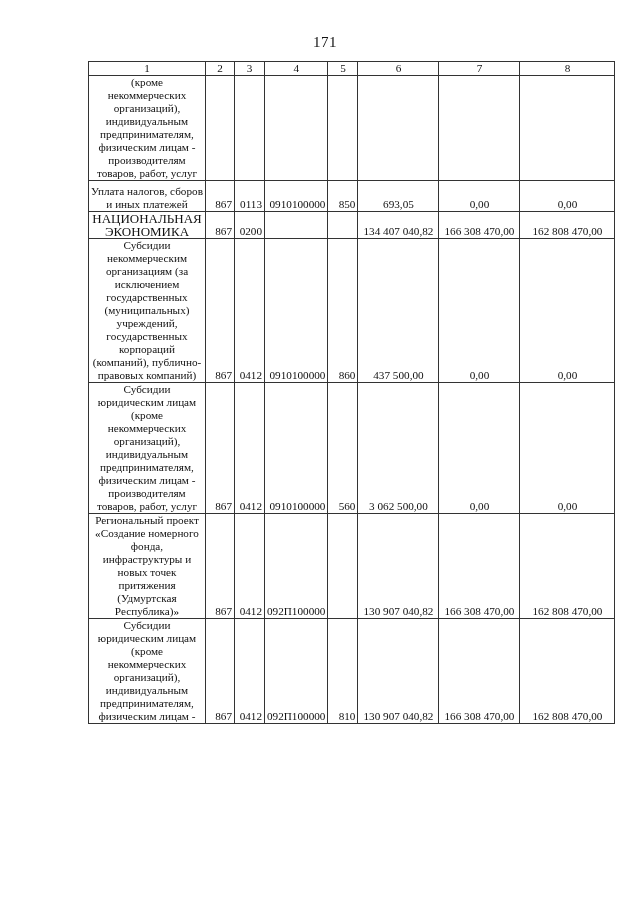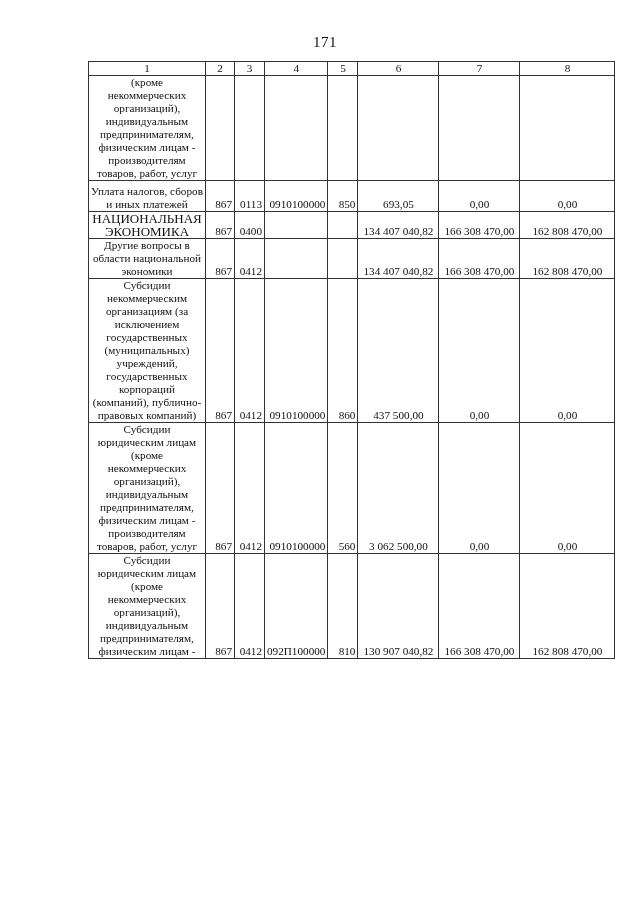--- a/index.html
+++ b/index.html
@@ -61,31 +61,21 @@
       <td class="code">0113</td>
       <td class="code">0910100000</td>
       <td class="code">850</td>
       <td class="num">693,05</td>
       <td class="num">0,00</td>
       <td class="num">0,00</td>
     </tr>
     <tr style="height:27px">
       <td class="name caps">НАЦИОНАЛЬНАЯ ЭКОНОМИКА</td>
       <td class="code">867</td>
-      <td class="code">0400</td>
-      <td class="code"></td>
-      <td class="code"></td>
-      <td class="num">134 407 040,82</td>
-      <td class="num">166 308 470,00</td>
-      <td class="num">162 808 470,00</td>
-    </tr>
-    <tr style="height:39px">
-      <td class="name">Другие вопросы в области национальной экономики</td>
-      <td class="code">867</td>
-      <td class="code">0412</td>
+      <td class="code">0200</td>
       <td class="code"></td>
       <td class="code"></td>
       <td class="num">134 407 040,82</td>
       <td class="num">166 308 470,00</td>
       <td class="num">162 808 470,00</td>
     </tr>
     <tr style="height:138px">
       <td class="name">Субсидии некоммерческим организациям (за исключением государственных (муниципальных) учреждений, государственных корпораций (компаний), публично-правовых компаний)</td>
       <td class="code">867</td>
       <td class="code">0412</td>
@@ -99,20 +89,30 @@
       <td class="name">Субсидии юридическим лицам (кроме некоммерческих организаций), индивидуальным предпринимателям, физическим лицам - производителям товаров, работ, услуг</td>
       <td class="code">867</td>
       <td class="code">0412</td>
       <td class="code">0910100000</td>
       <td class="code">560</td>
       <td class="num">3 062 500,00</td>
       <td class="num">0,00</td>
       <td class="num">0,00</td>
     </tr>
     <tr style="height:88px">
+      <td class="name">Региональный проект «Создание номерного фонда, инфраструктуры и новых точек притяжения (Удмуртская Республика)»</td>
+      <td class="code">867</td>
+      <td class="code">0412</td>
+      <td class="code">092П100000</td>
+      <td class="code"></td>
+      <td class="num">130 907 040,82</td>
+      <td class="num">166 308 470,00</td>
+      <td class="num">162 808 470,00</td>
+    </tr>
+    <tr style="height:88px">
       <td class="name">Субсидии юридическим лицам (кроме некоммерческих организаций), индивидуальным предпринимателям, физическим лицам -</td>
       <td class="code">867</td>
       <td class="code">0412</td>
       <td class="code">092П100000</td>
       <td class="code">810</td>
       <td class="num">130 907 040,82</td>
       <td class="num">166 308 470,00</td>
       <td class="num">162 808 470,00</td>
     </tr>
   </tbody>

